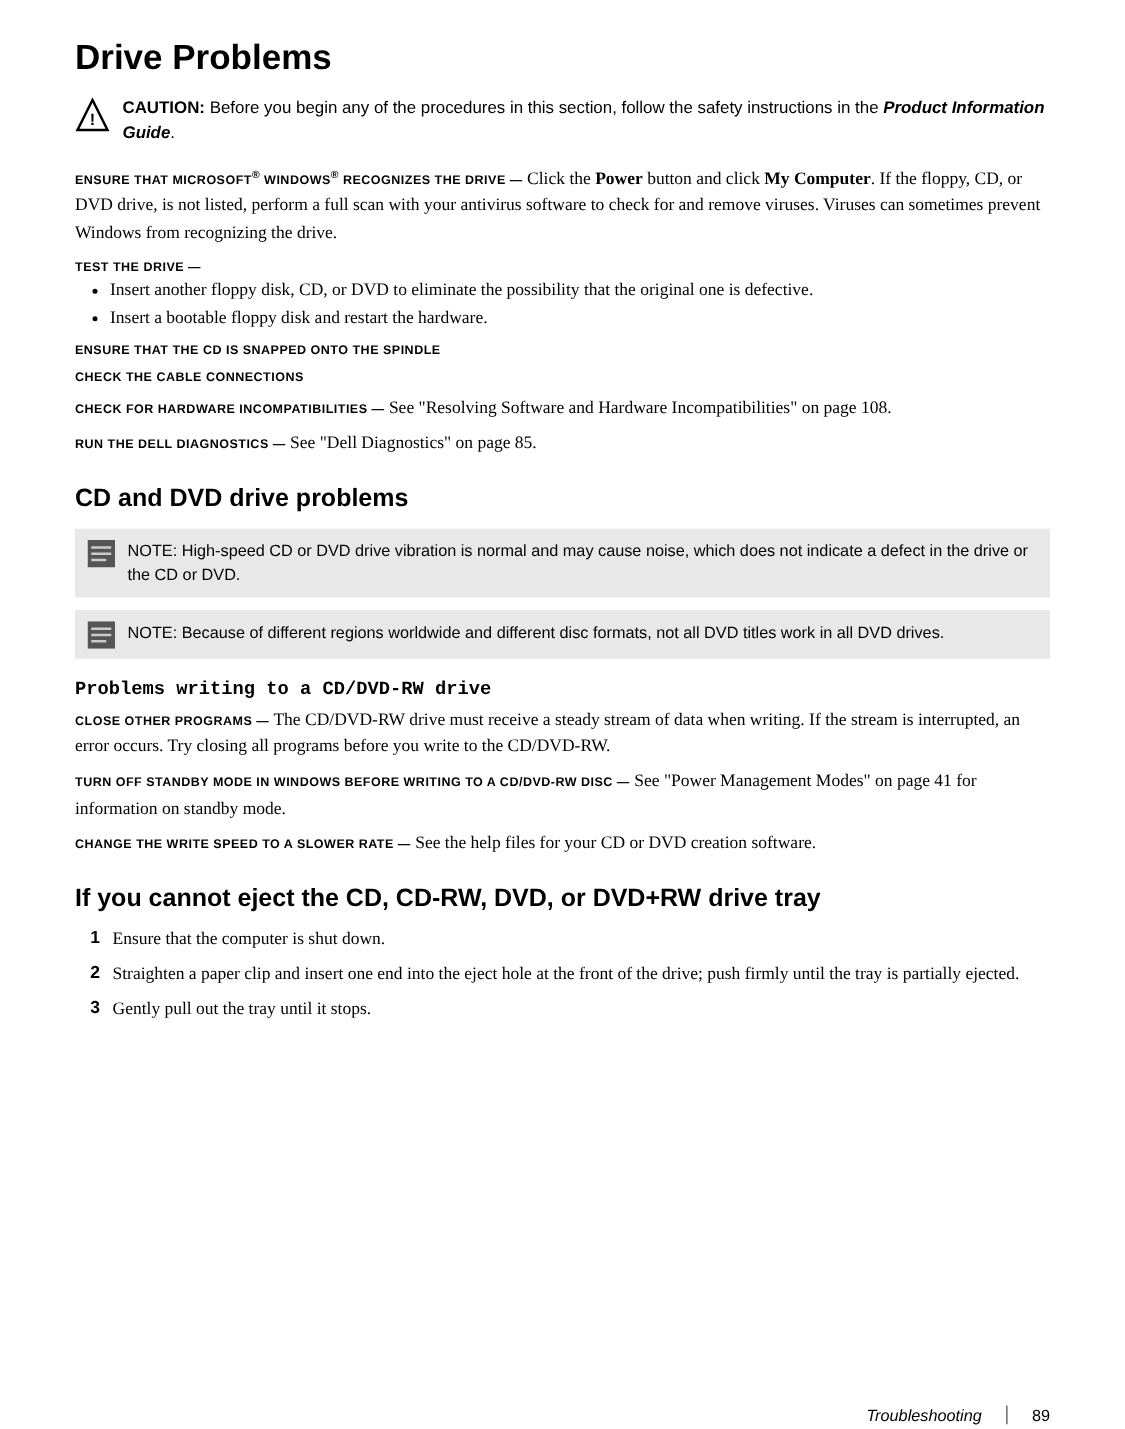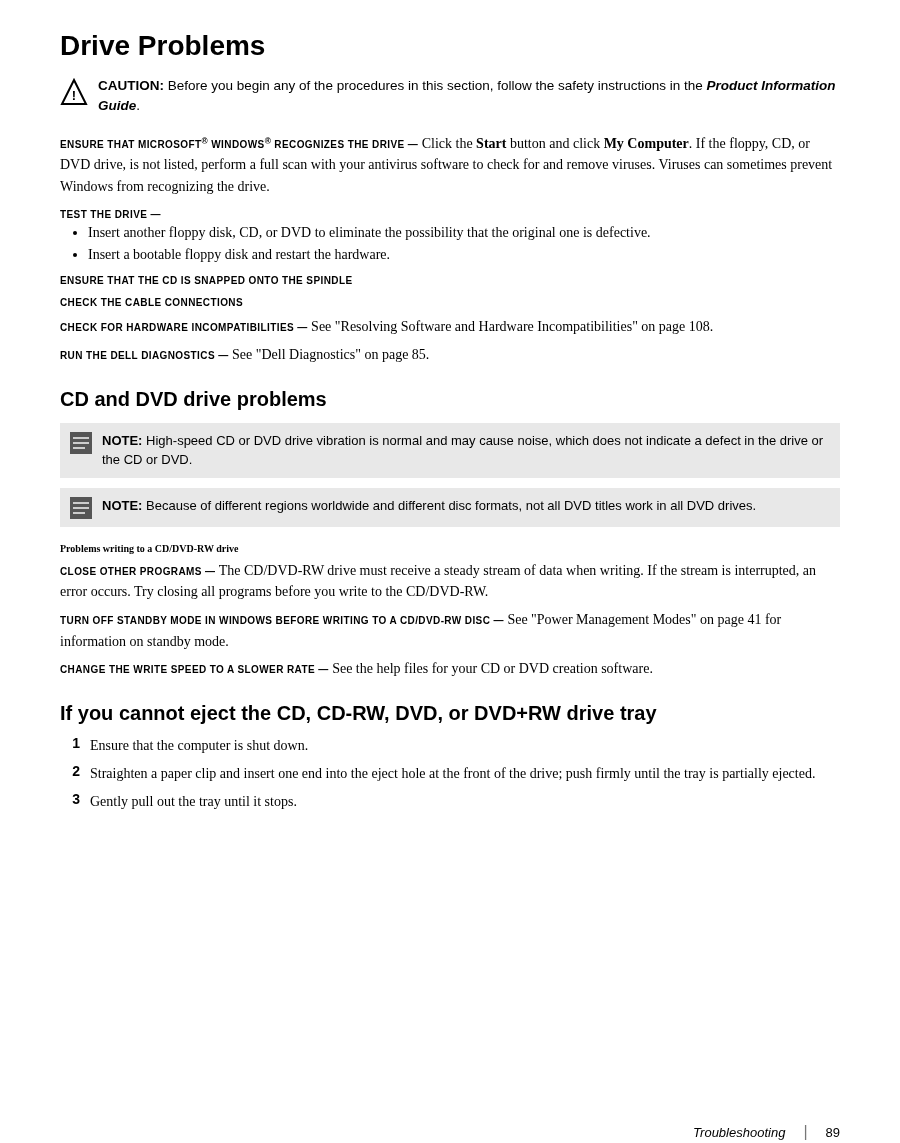--- a/index.html
+++ b/index.html
@@ -91,26 +91,26 @@
       height: 22px;
       flex-shrink: 0;
       margin-top: 1px;
     }
     .note-text {
       font-size: 13px;
       font-family: Arial, sans-serif;
       line-height: 1.5;
     }
     .note-text strong {
-      font-weight: bold;
+      font-weight: normal;
     }
     h3.sub-section-title {
-      font-size: 10px;
-      font-weight: bold;
-      font-family: Liberation Serif, serif;
+      font-size: 15px;
+      font-weight: bold;
+      font-family: Liberation Mono, monospace;
       margin-top: 16px;
       margin-bottom: 6px;
     }
     h2.section-title-2 {
       font-size: 20px;
       font-weight: bold;
       font-family: Arial, sans-serif;
       margin-top: 22px;
       margin-bottom: 10px;
     }
@@ -176,21 +176,21 @@
       </svg>
     </div>
     <div class="caution-text">
       <strong>CAUTION:</strong>
       <span> Before you begin any of the procedures in this section, follow the safety instructions in the <em>Product Information Guide</em>.</span>
     </div>
   </div>
 
   <div>
     <span class="section-heading small-caps-text">Ensure that Microsoft<sup>®</sup> Windows<sup>®</sup> recognizes the drive —</span>
-    <span class="body-text"> Click the <strong>Start</strong> button and click <strong>My Computer</strong>. If the floppy, CD, or DVD drive, is not listed, perform a full scan with your antivirus software to check for and remove viruses. Viruses can sometimes prevent Windows from recognizing the drive.</span>
+    <span class="body-text"> Click the <strong>Power</strong> button and click <strong>My Computer</strong>. If the floppy, CD, or DVD drive, is not listed, perform a full scan with your antivirus software to check for and remove viruses. Viruses can sometimes prevent Windows from recognizing the drive.</span>
   </div>
 
   <div style="margin-top:8px;">
     <span class="section-heading small-caps-text">Test the drive —</span>
     <ul class="bullet-list">
       <li>Insert another floppy disk, CD, or DVD to eliminate the possibility that the original one is defective.</li>
       <li>Insert a bootable floppy disk and restart the hardware.</li>
     </ul>
   </div>
 

